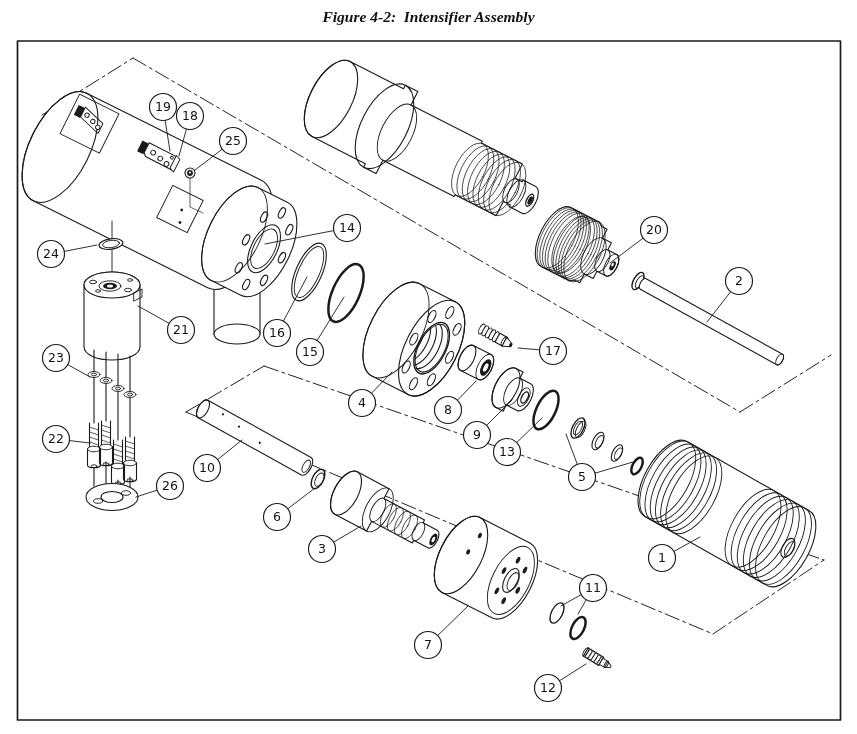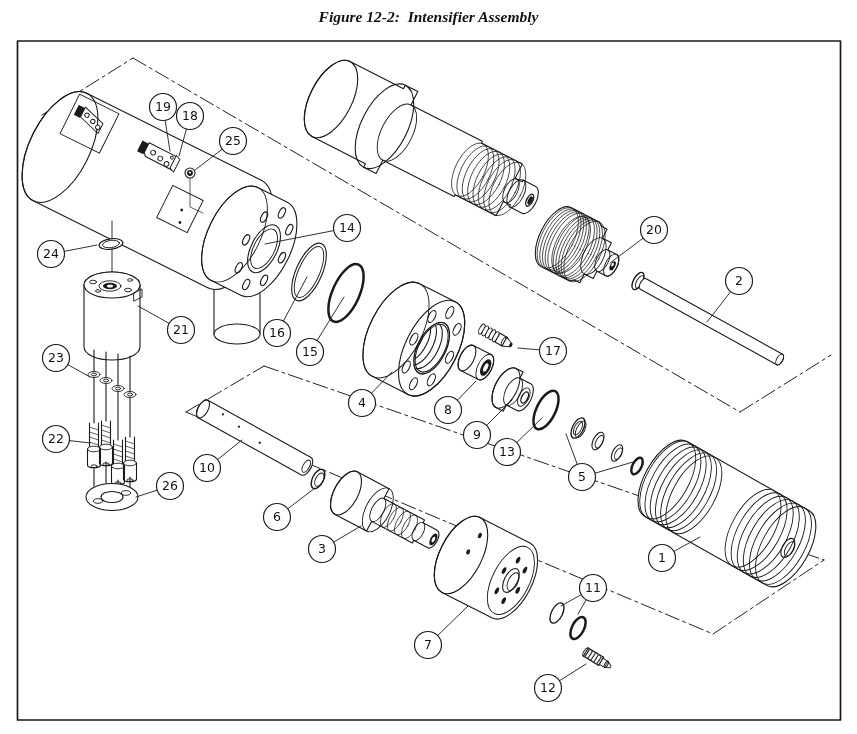--- a/index.html
+++ b/index.html
@@ -20,21 +20,21 @@
   .t14{stroke-width:1.4;}
   .thk{stroke-width:2.5;}
   .leader{stroke:#1a1a1a;stroke-width:.9;}
   .co{fill:#fff;stroke:#1a1a1a;stroke-width:1.15;}
   .co-num{fill:#111;stroke:none;font:12.5px "DejaVu Sans",sans-serif;text-anchor:middle;}
 </style>
 </head>
 <body>
 
 <div class="page">
-  <div class="figure-title">Figure 12-2:  Intensifier Assembly</div>
+  <div class="figure-title">Figure 4-2:  Intensifier Assembly</div>
 
   <svg width="857" height="734" viewBox="0 0 857 734">
     <defs>
       <g id="bolt">
         <path d="M-4.5,0 V26 M4.5,0 V26"></path>
         <path class="t7" d="M-4.5,4 L4.5,7 M-4.5,9 L4.5,12 M-4.5,14 L4.5,17 M-4.5,19 L4.5,22"></path>
         <ellipse cx="0" cy="26" rx="6.5" ry="2.8" class="f t9"></ellipse>
         <path d="M-6.5,26 V42 M6.5,26 V42"></path>
         <path d="M-6.5,42 A6.5,2.8 0 0 0 6.5,42"></path>
         <ellipse cx="0" cy="43.2" rx="3" ry="1.4" class="t9"></ellipse>

